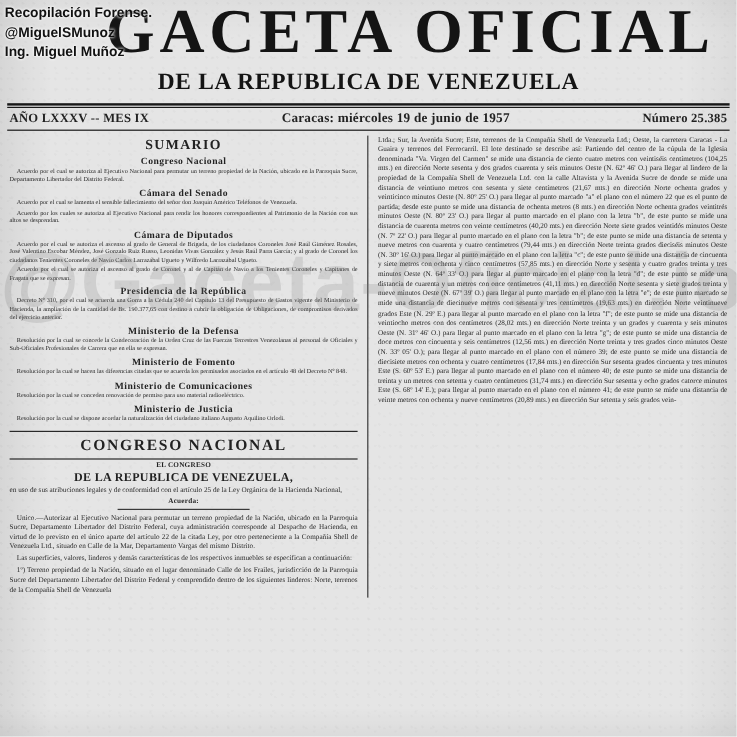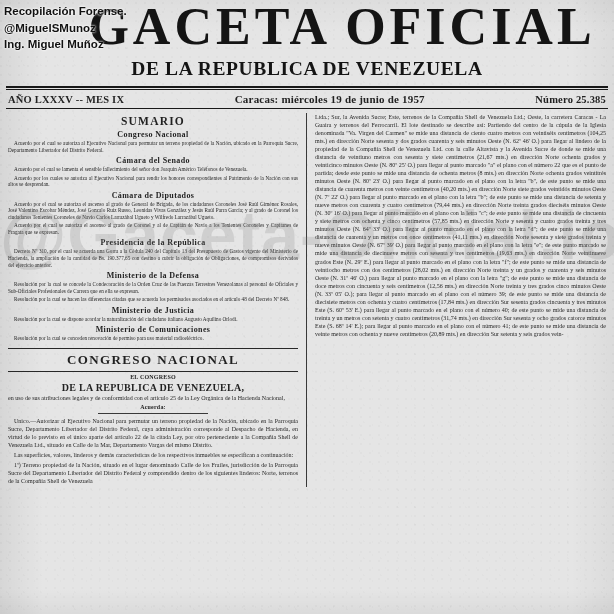--- a/index.html
+++ b/index.html
@@ -264,31 +264,32 @@
         <div class="sub-head">Presidencia de la República</div>
         <div class="para tiny">Decreto Nº 310, por el cual se acuerda una Gorra a la Cédula 240 del Capítulo 13 del Presupuesto de Gastos vigente del Ministerio de Hacienda, la ampliación de la cantidad de Bs. 190.377,65 con destino a cubrir la obligación de Obligaciones, de compromisos derivados del ejercicio anterior.</div>
       </div>
 
       <div>
         <div class="sub-head">Ministerio de la Defensa</div>
         <div class="para tiny">Resolución por la cual se concede la Condecoración de la Orden Cruz de las Fuerzas Terrestres Venezolanas al personal de Oficiales y Sub-Oficiales Profesionales de Carrera que en ella se expresan.</div>
       </div>
 
       <div>
+        <div class="sub-head">Ministerio de Fomento</div>
         <div class="para tiny">Resolución por la cual se hacen las diferencias citadas que se acuerda los permisados asociados en el artículo 48 del Decreto Nº 848.</div>
+      </div>
+
+      <div>
+        <div class="sub-head">Ministerio de Comunicaciones</div>
+        <div class="para tiny">Resolución por la cual se conceden renovación de permiso para uso material radioeléctrico.</div>
       </div>
 
       <div>
         <div class="sub-head">Ministerio de Justicia</div>
         <div class="para tiny">Resolución por la cual se dispone acordar la naturalización del ciudadano italiano Augusto Aquilino Orlodi.</div>
-      </div>
-
-      <div>
-        <div class="sub-head">Ministerio de Comunicaciones</div>
-        <div class="para tiny">Resolución por la cual se conceden renovación de permiso para uso material radioeléctrico.</div>
       </div>
 
       <div class="sec-head big">CONGRESO NACIONAL</div>
 
       <div class="center-small">EL CONGRESO</div>
       <div class="sub-head2">DE LA REPUBLICA DE VENEZUELA,</div>
 
       <div class="para dense noind">en uso de sus atribuciones legales y de conformidad con el artículo 25 de la Ley Orgánica de la Hacienda Nacional,</div>
       <div class="center-small">Acuerda:</div>
       <div class="mini-rule"></div>

